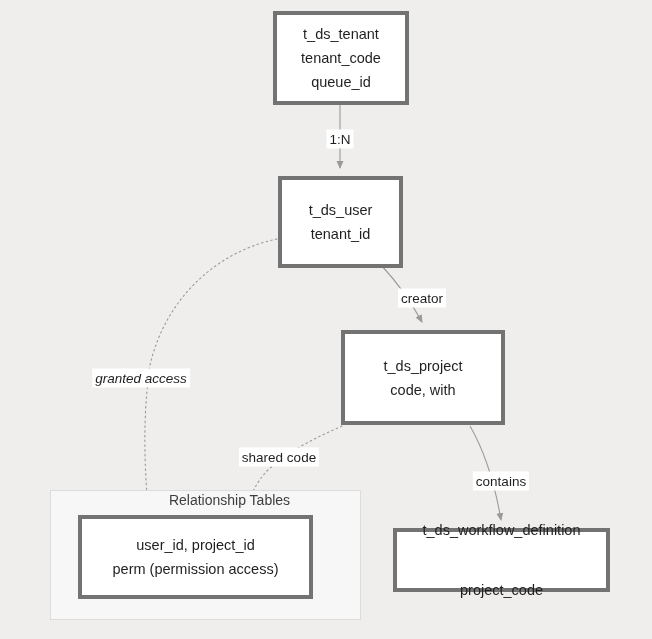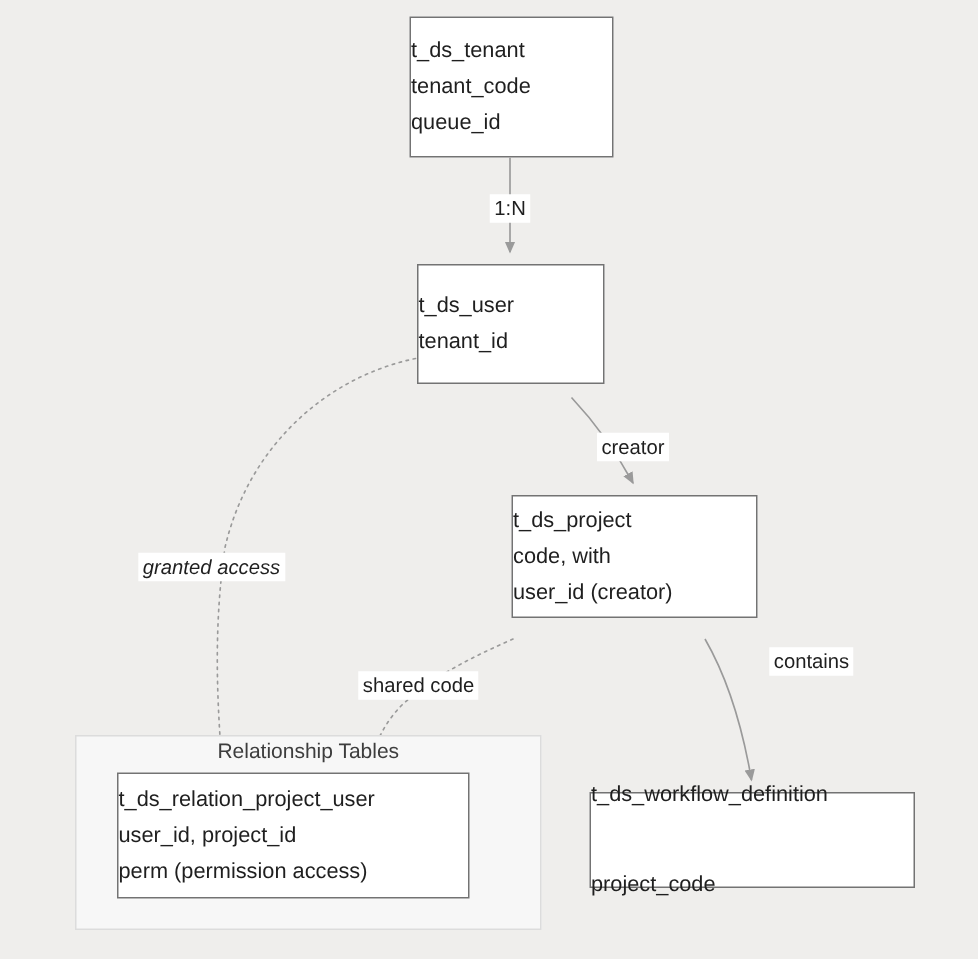--- a/index.html
+++ b/index.html
@@ -18,25 +18,25 @@
   #edges {
     position: absolute;
     left: 0; top: 0;
     width: 652px;
     height: 639px;
     pointer-events: none;
   }
   .node {
     position: absolute;
     background: #ffffff;
-    border: 1px solid #737373;
+    border: 4px solid #737373;
     box-sizing: border-box;
     display: flex;
     flex-direction: column;
-    align-items: flex-start;
+    align-items: center;
     justify-content: center;
     color: #1f1f1f;
     font-size: 14.5px;
     line-height: 24px;
     text-align: center;
     z-index: 2;
   }
   .node .line { display: block; white-space: nowrap; }
   .cluster {
     position: absolute;
@@ -88,53 +88,51 @@
 
     <path d="M277,239 C215,252 165,300 150,365 C142,420 145,470 148,510" fill="none" stroke="#9a9a9a" stroke-width="1.1" stroke-dasharray="1.6 3.2" stroke-linecap="round" marker-end="url(#arrow-dot)"></path>
 
     <path d="M342,426 C315,438 290,450 268,470 C256,482 250,496 246,511" fill="none" stroke="#9a9a9a" stroke-width="1.1" stroke-dasharray="1.6 3.2" stroke-linecap="round" marker-end="url(#arrow-dot)"></path>
 
     <path d="M470,426 C485,452 495,485 501,520" fill="none" stroke="#9a9a9a" stroke-width="1.1" marker-end="url(#arrow)"></path>
   </svg>
 
   <div class="cluster" style="left:50px; top:490px; width:311px; height:130px;">
   </div>
-  <div class="cluster-label" style="left:50px; top:492px; width:311px;">Relationship Tables</div>
+  <div class="cluster-label" style="left:50px; top:492px; width:311px;padding-left:24px;">Relationship Tables</div>
 
   <div class="node" style="left:273px; top:11px; width:136px; height:94px;">
     <span class="line">t_ds_tenant</span>
     <span class="line">tenant_code</span>
     <span class="line">queue_id</span>
   </div>
 
-  <div class="node" style="left:278px; top:176px; width:125px; height:80px;">
+  <div class="node" style="left:278px; top:176px; width:125px; height:92px;">
     <span class="line">t_ds_user</span>
     <span class="line">tenant_id</span>
   </div>
 
-  <div class="node" style="left:341px; top:330px; width:164px; height:82px;">
+  <div class="node" style="left:341px; top:330px; width:164px; height:95px;">
     <span class="line">t_ds_project</span>
     <span class="line">code, with</span>
-    <span class="line">user_id (creator)</span>
   </div>
 
   <div class="node" style="left:78px; top:515px; width:235px; height:84px;">
-    <span class="line">t_ds_relation_project_user</span>
     <span class="line">user_id, project_id</span>
     <span class="line">perm (permission access)</span>
   </div>
 
   <div class="node" style="left:393px; top:528px; width:217px; height:64px;gap:36px;">
     <span class="line">t_ds_workflow_definition</span>
     <span class="line">project_code</span>
   </div>
 
   <div class="edge-label" style="left:340px; top:139px;">1:N</div>
 
   <div class="edge-label" style="left:422px; top:298px;">creator</div>
 
   <div class="edge-label" style="left:141px; top:378px;font-style:italic;">granted access</div>
 
   <div class="edge-label" style="left:279px; top:457px;">shared code</div>
 
-  <div class="edge-label" style="left:501px; top:441px;margin-left:40px;">contains</div>
+  <div class="edge-label" style="left:501px; top:481px;">contains</div>
 
 </div>
 
 </body></html>

